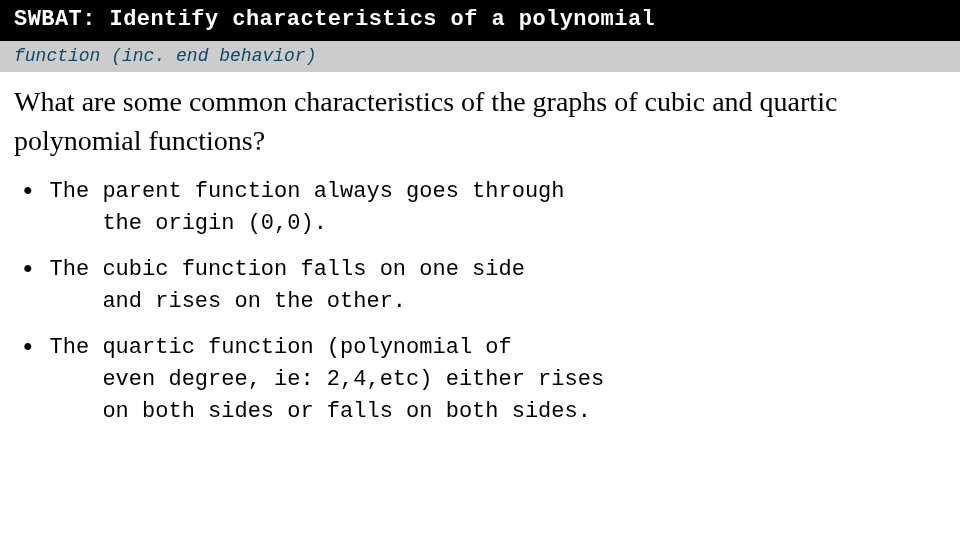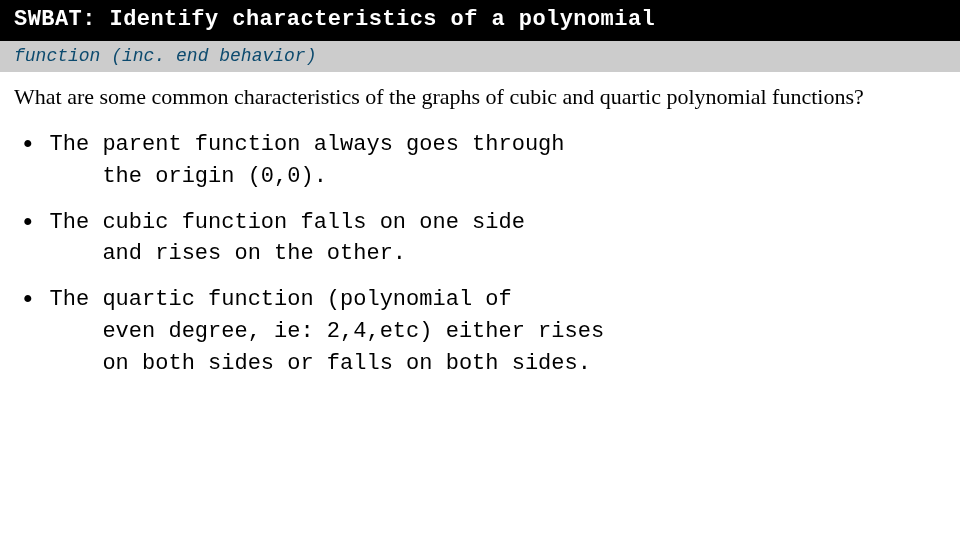--- a/index.html
+++ b/index.html
@@ -44,21 +44,21 @@
       line-height: 1.3;
       font-style: italic;
     }
 
     .question-area {
       padding: 10px 14px 6px 14px;
     }
 
     .question-text {
       font-family: Georgia, 'Times New Roman', serif;
-      font-size: 22px;
+      font-size: 28px;
       color: #000000;
       line-height: 1.4;
     }
 
     .bullet-list {
       list-style: none;
       padding: 10px 14px 10px 20px;
     }
 
     .bullet-list li {

